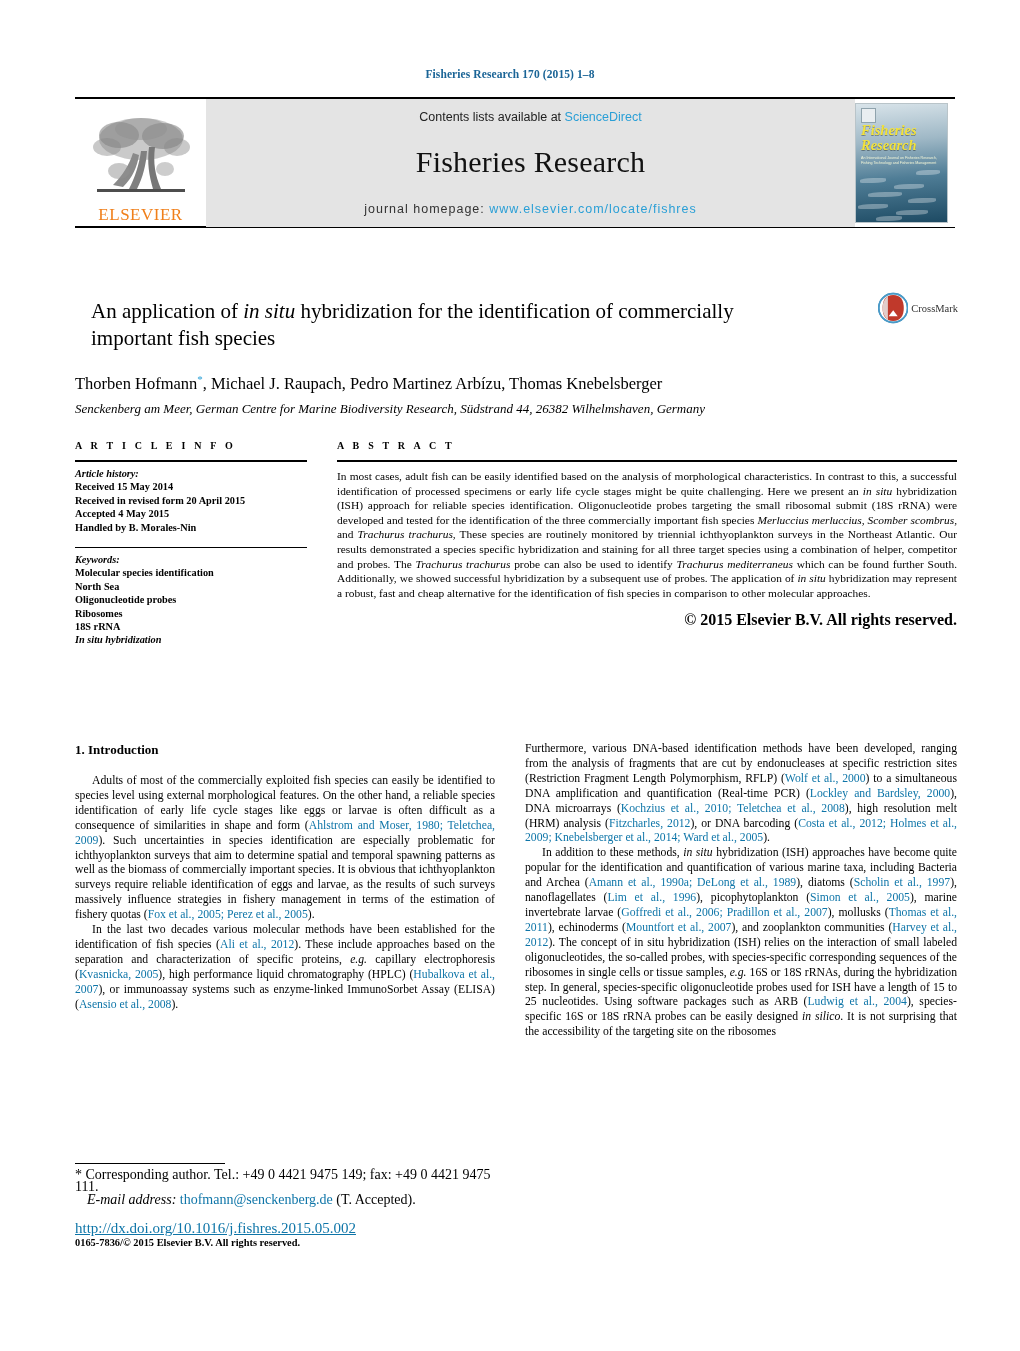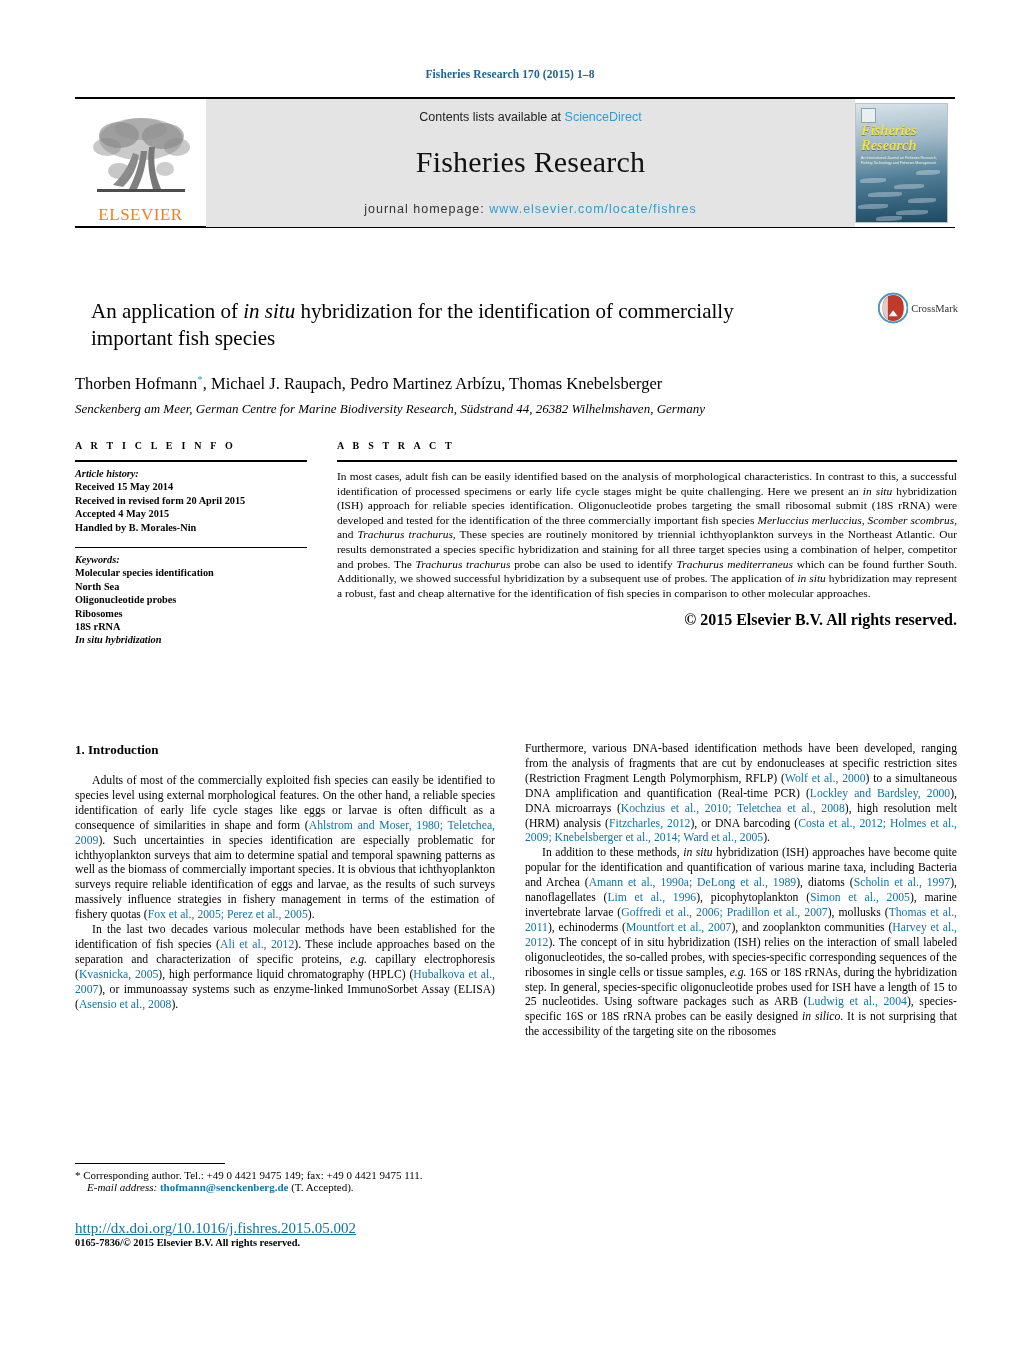--- a/index.html
+++ b/index.html
@@ -298,26 +298,26 @@
     left: 75px; top: 1163px;
     width: 420px;
   }
   .fn-rule {
     border-top: 1.1px solid #000;
     width: 150px;
     margin-bottom: 5px;
   }
   .fn-text {
     font-family: "Liberation Serif", serif;
-    font-size: 11px;
+    font-size: 14px;
     line-height: 12.3px;
     color: #000;
   }
   .fn-text .ital { font-style: italic; }
-  .fn-link { color: #0e75a8; font-weight: bold; }
+  .fn-link { color: #0e75a8; }
 
   .doi-block {
     position: absolute;
     left: 75px; top: 1222px;
     width: 420px;
   }
   .doi-link {
     font-family: "Liberation Serif", serif;
     font-size: 15px;
     color: #0e75a8;

